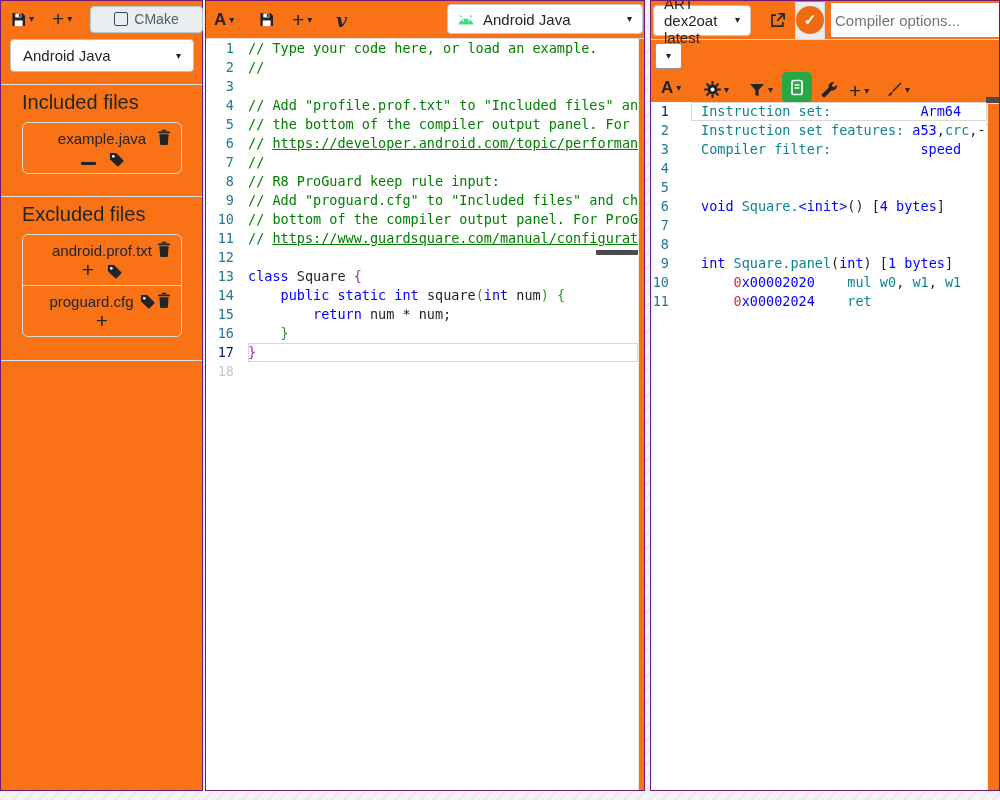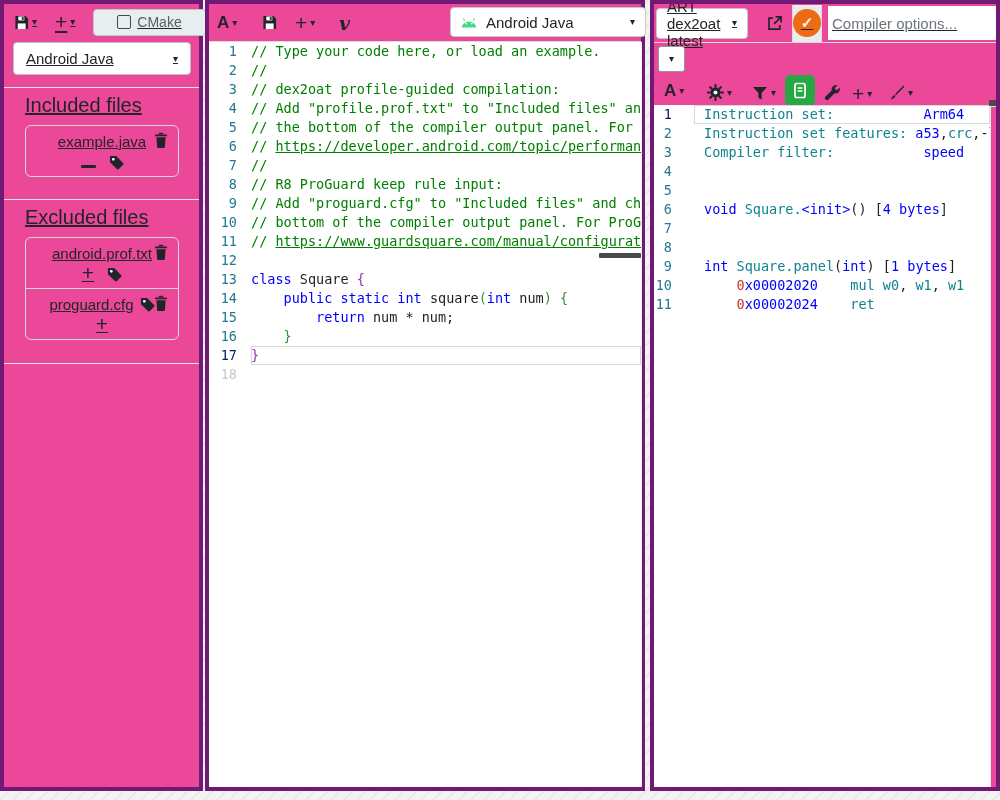--- a/index.html
+++ b/index.html
@@ -1,21 +1,21 @@
 <!DOCTYPE html>
 <html><head>
 <meta charset="utf-8">
 <style>
   html,body{margin:0;padding:0;}
   body{
     position:relative;width:1000px;height:800px;overflow:hidden;
     font-family:"Liberation Sans",sans-serif;color:#212529;
     background:repeating-linear-gradient(135deg,#f3f3f3 0 7px,#e9e9e9 7px 9px);
   }
-  .pane{position:absolute;top:0;background:#ec4899;border:4px solid #701a75;box-sizing:border-box;text-decoration:underline;}
+  .pane{position:absolute;top:0;background:#f97316;border:1px solid #701a75;box-sizing:border-box;}
   #left-pane{left:0;width:203px;height:791px;}
   #mid-pane{left:205px;width:440px;height:791px;}
   #right-pane{left:650px;width:350px;height:791px;overflow:hidden;}
 
   
   .caret{font-size:10px;color:#212529;line-height:1;}
   .ibtn{display:inline-flex;align-items:center;gap:3px;background:none;border:none;padding:0;cursor:pointer;}
   svg{display:block;}
 
   
@@ -244,21 +244,21 @@
           </svg>
       </span>
       <span>Android Java</span>
       <span class="caret">▾</span>
     </div>
   </div>
 
   <div class="code-area" id="mid-code">
       <div class="code-line"><span class="ln">1</span><span class="ct"><span class="t-comment">// Type your code here, or load an example.</span></span></div>
       <div class="code-line"><span class="ln">2</span><span class="ct"><span class="t-comment">//</span></span></div>
-      <div class="code-line"><span class="ln">3</span><span class="ct"><span class="t-comment">// dex2oat profile-guided compilation:</span></span></div>
+      <div class="code-line"><span class="ln">3</span></div>
       <div class="code-line"><span class="ln">4</span><span class="ct"><span class="t-comment">// Add "profile.prof.txt" to "Included files" and tick its checkbox at</span></span></div>
       <div class="code-line"><span class="ln">5</span><span class="ct"><span class="t-comment">// the bottom of the compiler output panel. For more details, see</span></span></div>
       <div class="code-line"><span class="ln">6</span><span class="ct"><span class="t-comment">// </span><span class="t-link">https://developer.android.com/topic/performance/baselineprofiles/overview</span></span></div>
       <div class="code-line"><span class="ln">7</span><span class="ct"><span class="t-comment">//</span></span></div>
       <div class="code-line"><span class="ln">8</span><span class="ct"><span class="t-comment">// R8 ProGuard keep rule input:</span></span></div>
       <div class="code-line"><span class="ln">9</span><span class="ct"><span class="t-comment">// Add "proguard.cfg" to "Included files" and check its checkbox at the</span></span></div>
       <div class="code-line"><span class="ln">10</span><span class="ct"><span class="t-comment">// bottom of the compiler output panel. For ProGuard format details, see</span></span></div>
       <div class="code-line"><span class="ln">11</span><span class="ct"><span class="t-comment">// </span><span class="t-link">https://www.guardsquare.com/manual/configuration/usage</span></span></div>
       <div class="code-line"><span class="ln">12</span><span class="ct"></span></div>
       <div class="code-line"><span class="ln">13</span><span class="ct"><span class="t-kw">class</span><span class="t-plain"> Square </span><span class="t-brace">{</span></span></div>

